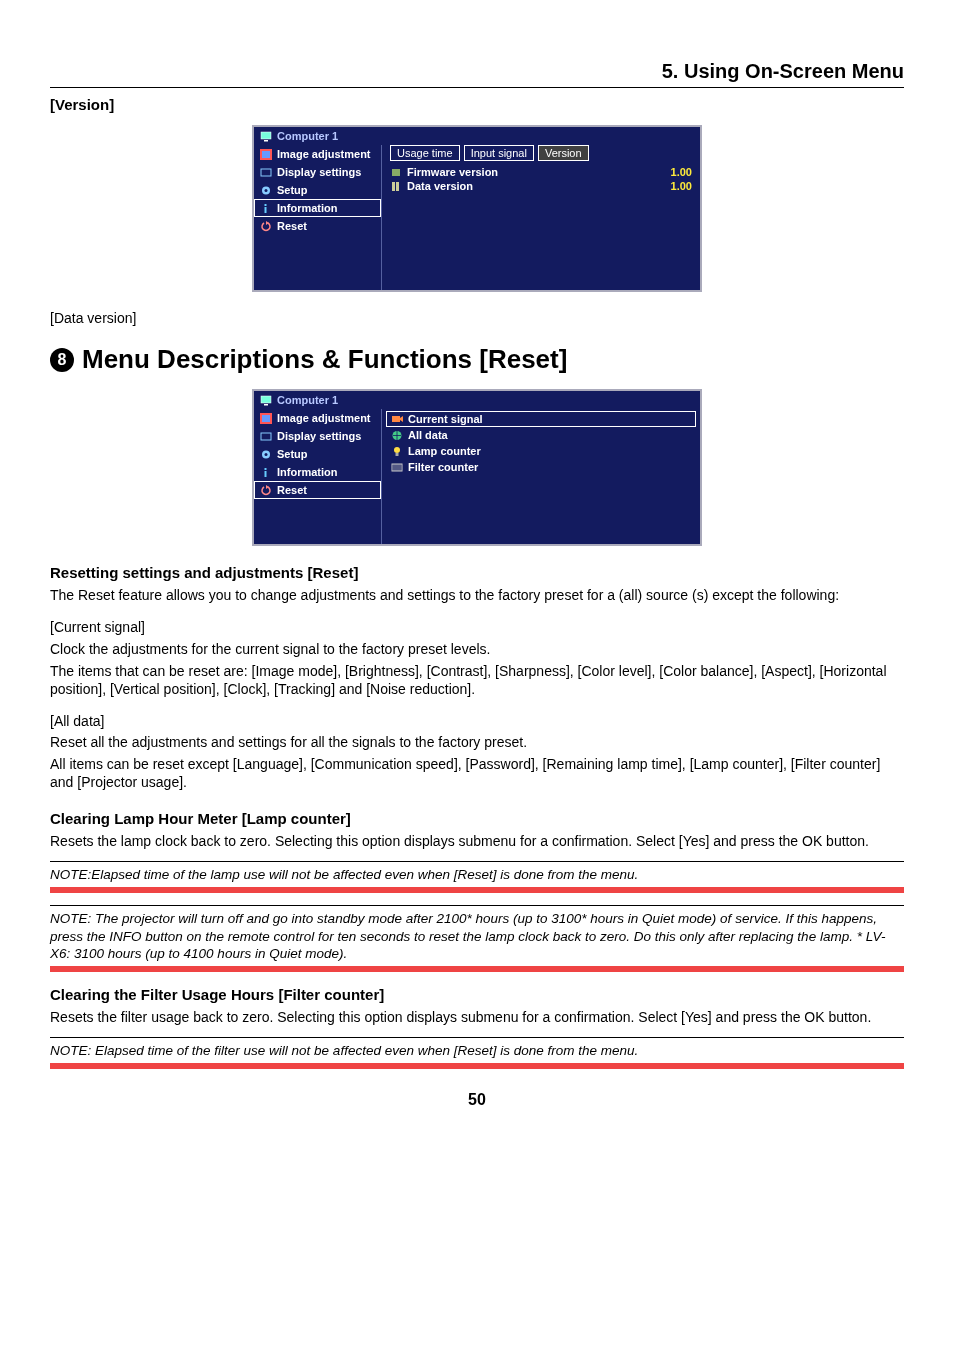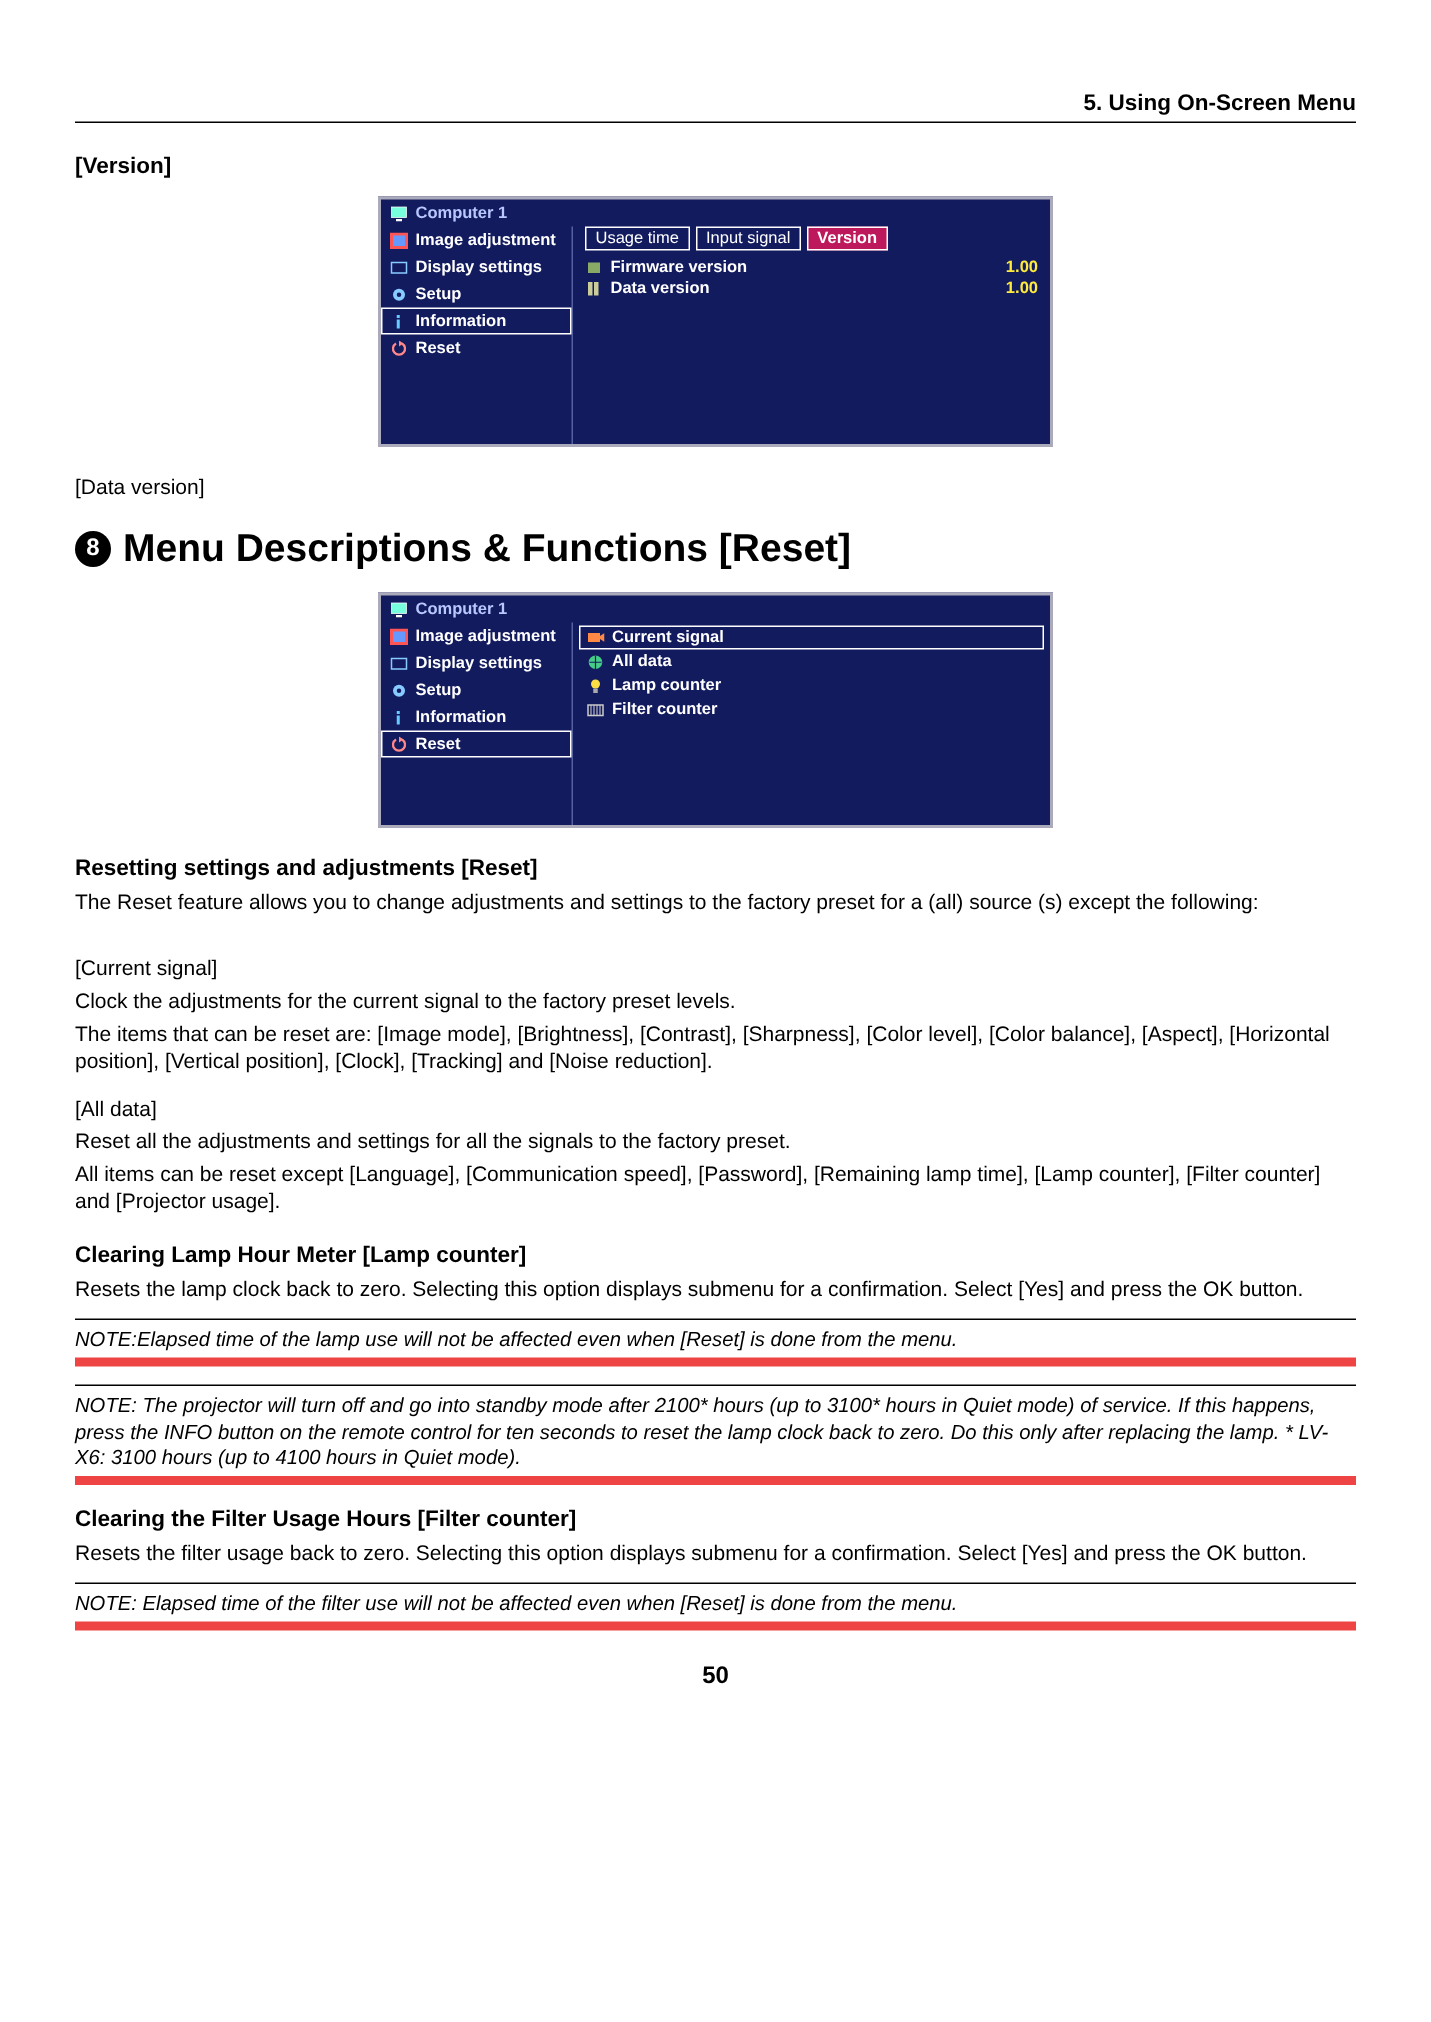--- a/index.html
+++ b/index.html
@@ -7,24 +7,24 @@
     font-family: Arial, Helvetica, sans-serif;
     width: 954px;
     height: 1348px;
     padding: 60px 50px 30px 50px;
     background: #fff;
     color: #000;
   }
   .top-header {
     text-align: right;
     font-weight: bold;
-    font-size: 15px;
+    font-size: 20px;
     border-bottom: 1px solid #000;
     padding-bottom: 4px;
-    margin-bottom: 20px;
+    margin-bottom: 8px;
   }
   .section-label {
     font-weight: bold;
     font-size: 15px;
     margin: 6px 0 12px 0;
   }
   .menu-window {
     width: 450px;
     margin: 0 auto 18px auto;
     background: #131b5f;
@@ -56,21 +56,21 @@
   .menu-sidebar .row.selected {
     border: 1px solid #fff;
   }
   .menu-main { flex: 1; padding: 0 8px 6px 8px; }
   .tab-row { display: flex; gap: 4px; margin-bottom: 4px; }
   .tab {
     padding: 1px 6px;
     border: 1px solid #fff;
     font-weight: normal;
   }
-  .tab.active { background: #be185d; font-weight: bold; }
+  .tab.active { background: #404040; font-weight: normal; }
   .kv { display: flex; gap: 30px; padding: 1px 0; }
   .kv .k { flex: 1; display:flex; gap:5px; align-items:center;}
   .kv .v { color: #ffeb3b; min-width: 50px; text-align: right; }
   .menu-list-row { padding: 1px 4px; display:flex; gap:5px; align-items:center; border:1px solid transparent;}
   .menu-list-row.sel { border:1px solid #fff; }
   .menu-spacer { height: 55px; }
   .menu-spacer2 { height: 45px; }
   .ic { width:12px; height:11px; display:inline-block; }
 
   h1.big {
@@ -283,21 +283,21 @@
             </svg></span>
         <span>Filter counter</span>
       </div>
     </div>
   </div>
 </div>
 
 <h2 class="sub">Resetting settings and adjustments [Reset]</h2>
 <p class="body">The Reset feature allows you to change adjustments and settings to the factory preset for a (all) source (s) except the following:</p>
 
-<p class="body indent" style="margin-top:26px;">[Current signal]</p>
+<p class="body indent" style="margin-top:14px;">[Current signal]</p>
 <p class="body indent">Clock the adjustments for the current signal to the factory preset levels.</p>
 <p class="body indent">The items that can be reset are: [Image mode], [Brightness], [Contrast], [Sharpness], [Color level], [Color balance], [Aspect],  [Horizontal position], [Vertical position], [Clock], [Tracking] and [Noise reduction].</p>
 
 <p class="body indent" style="margin-top:14px;">[All data]</p>
 <p class="body indent">Reset all the adjustments and settings for all the signals to the factory preset.</p>
 <p class="body indent">All items can be reset except [Language], [Communication speed], [Password], [Remaining lamp time], [Lamp counter], [Filter counter] and [Projector usage].</p>
 
 <h2 class="sub" style="margin-top:18px;">Clearing Lamp Hour Meter [Lamp counter]</h2>
 <p class="body">Resets the lamp clock back to zero. Selecting this option displays submenu for a confirmation. Select [Yes] and press the OK button.</p>
 

